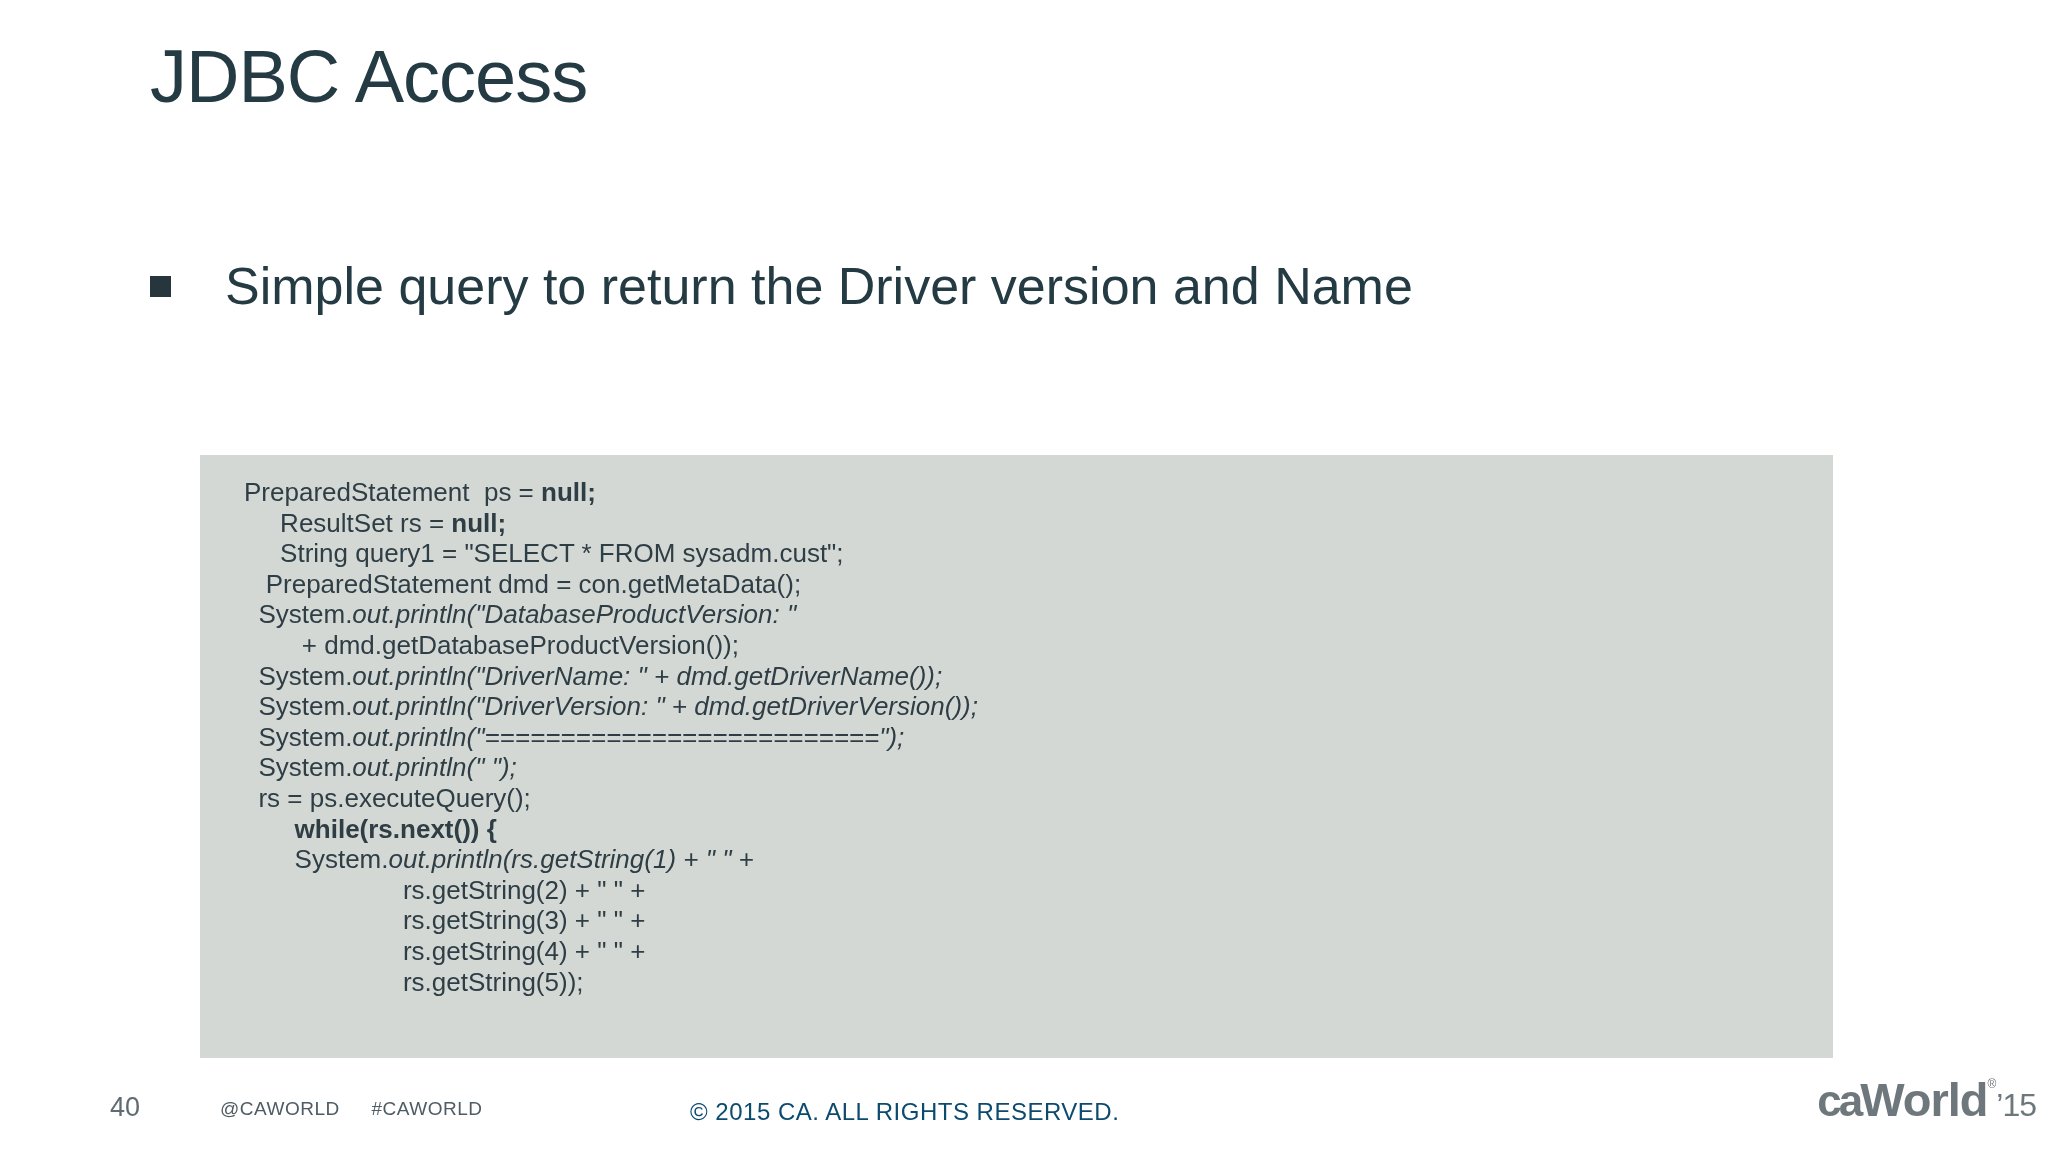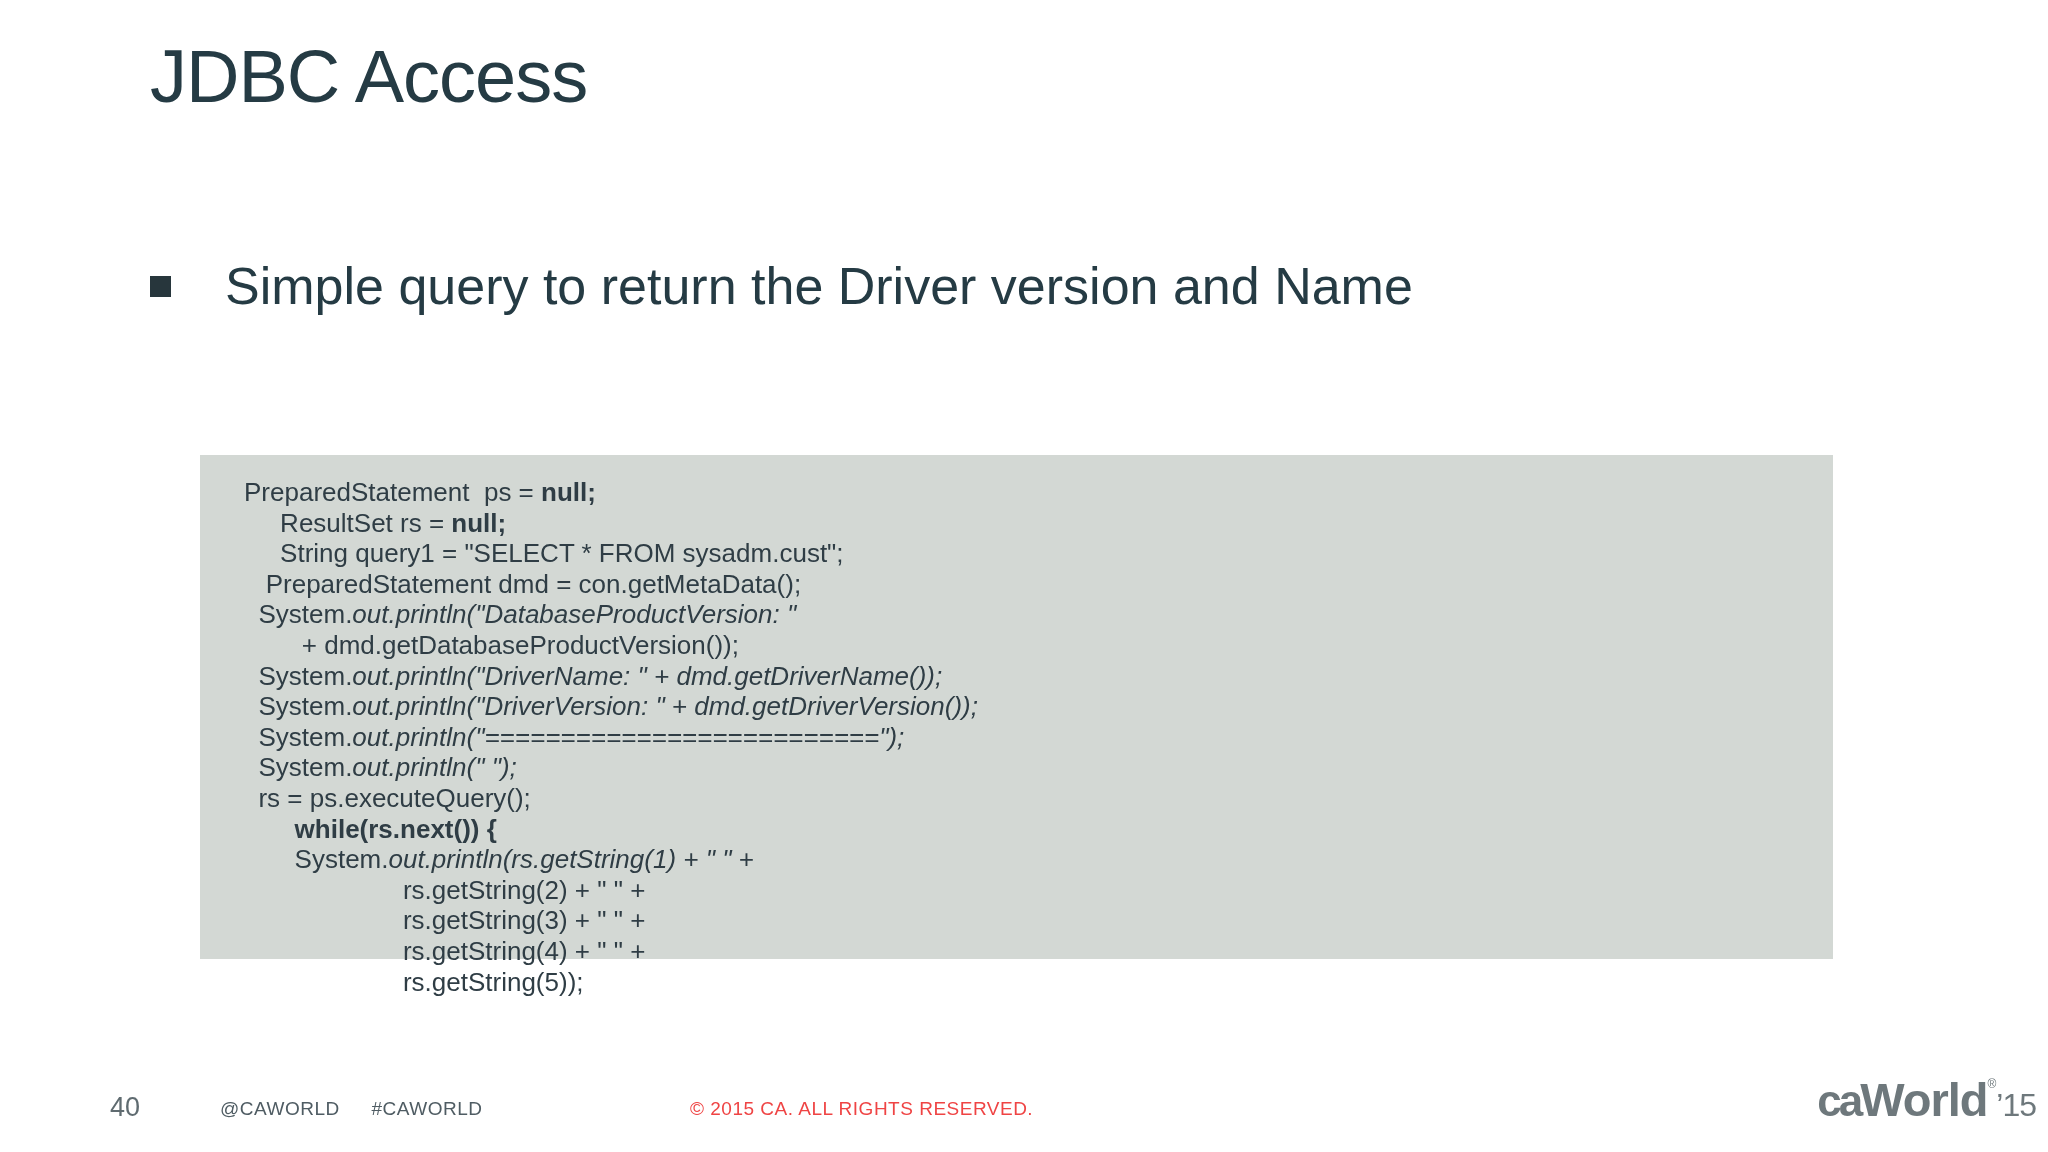--- a/index.html
+++ b/index.html
@@ -35,21 +35,21 @@
   }
   .bullet-text {
     font-size: 52px;
     line-height: 64px;
     color: #253b44;
     white-space: nowrap;
   }
   .code-box {
     position: absolute;
     left: 200px; top: 455px;
-    width: 1633px; height: 504px;
+    width: 1633px; height: 603px;
     background: #d3d8d4;
     box-sizing: border-box;
     padding: 22px 20px 0 44px;
   }
   .code-line {
     white-space: pre;
     font-size: 26px;
     line-height: 30.6px;
     color: #2f3d45;
   }
@@ -65,23 +65,23 @@
     position: absolute;
     left: 220px; top: 1098px;
     font-size: 19px;
     letter-spacing: 0.5px;
     color: #4f5c63;
   }
   .footer-social .handle { margin-right: 26px; }
   .footer-copyright {
     position: absolute;
     left: 690px; top: 1098px;
-    font-size: 19px;
+    font-size: 24px;
     letter-spacing: 0.5px;
-    color: #ef4444;
+    color: #0c4a6e;
   }
   .logo {
     position: absolute;
     right: 12px; top: 1072px;
     color: #6e787c;
     white-space: nowrap;
   }
   .logo-ca {
     font-weight: bold;
     font-size: 44px;

